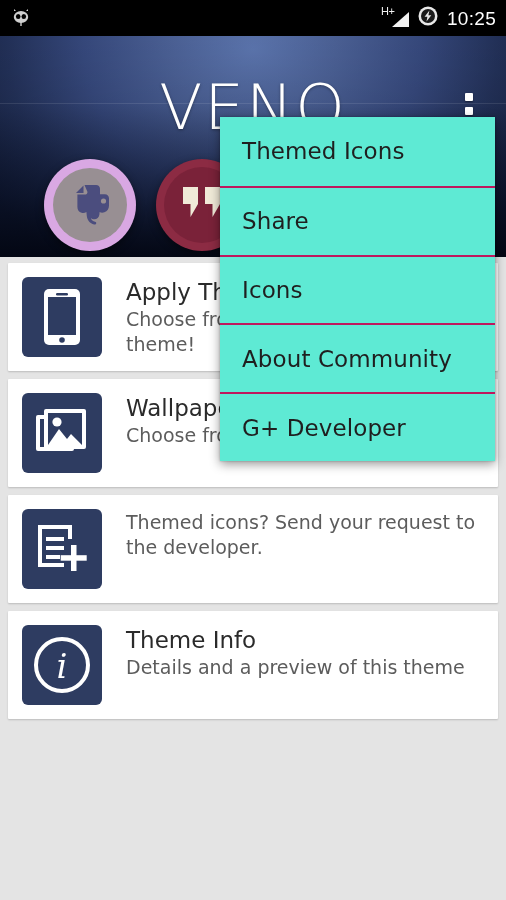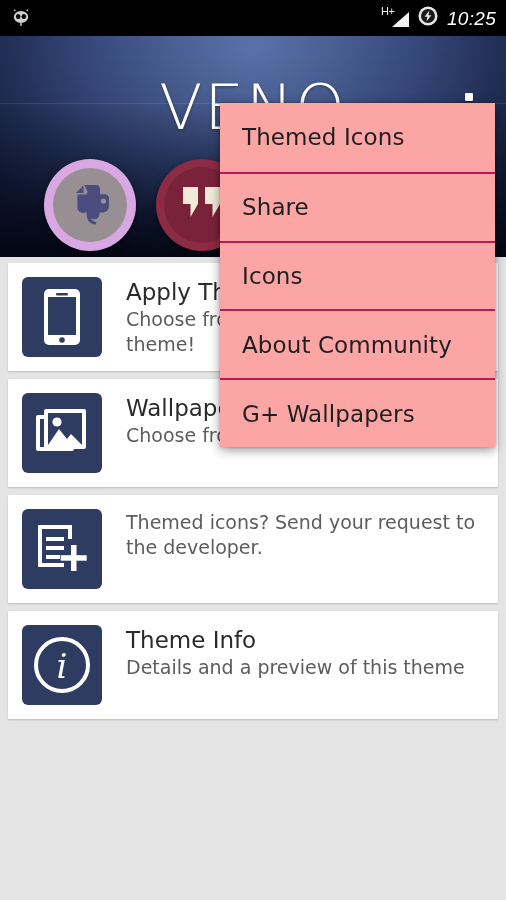--- a/index.html
+++ b/index.html
@@ -53,21 +53,20 @@
     bottom: 2px; right: 0;
     width: 0; height: 0;
     border-left: 17px solid transparent;
     border-bottom: 15px solid #f2f2f2;
   }
   .status-time {
     color: #ffffff;
     font-size: 19px;
     line-height: 19px;
     letter-spacing: 0.3px;
-    font-style: italic;
   }
 
   
   .header {
     position: absolute;
     top: 36px; left: 0;
     width: 506px;
     height: 221px;
     overflow: hidden;
     background:
@@ -200,24 +199,24 @@
     line-height: 25px;
     color: #5c5c5c;
     font-weight: 400;
     font-family: "DejaVu Sans", sans-serif;
     max-width: 360px;
   }
 
   
   .menu {
     position: absolute;
-    top: 103px;
+    top: 117px;
     left: 220px;
     width: 275px;
-    background: #fca5a5;
+    background: #5eead4;
     z-index: 50;
     box-shadow: 0 3px 10px rgba(0,0,0,0.42), 0 0 2px rgba(0,0,0,0.25);
   }
   .menu-item {
     height: 68.8px;
     display: flex;
     align-items: center;
     padding-left: 22px;
     box-sizing: border-box;
     font-size: 23px;
@@ -367,16 +366,16 @@
       </div>
     </div>
 
   </div>
 
   <div class="menu">
     <div class="menu-item">Themed Icons</div>
     <div class="menu-item">Share</div>
     <div class="menu-item">Icons</div>
     <div class="menu-item">About Community</div>
-    <div class="menu-item">G+ Wallpapers</div>
+    <div class="menu-item">G+ Developer</div>
   </div>
 
 </div>
 
 </body></html>

